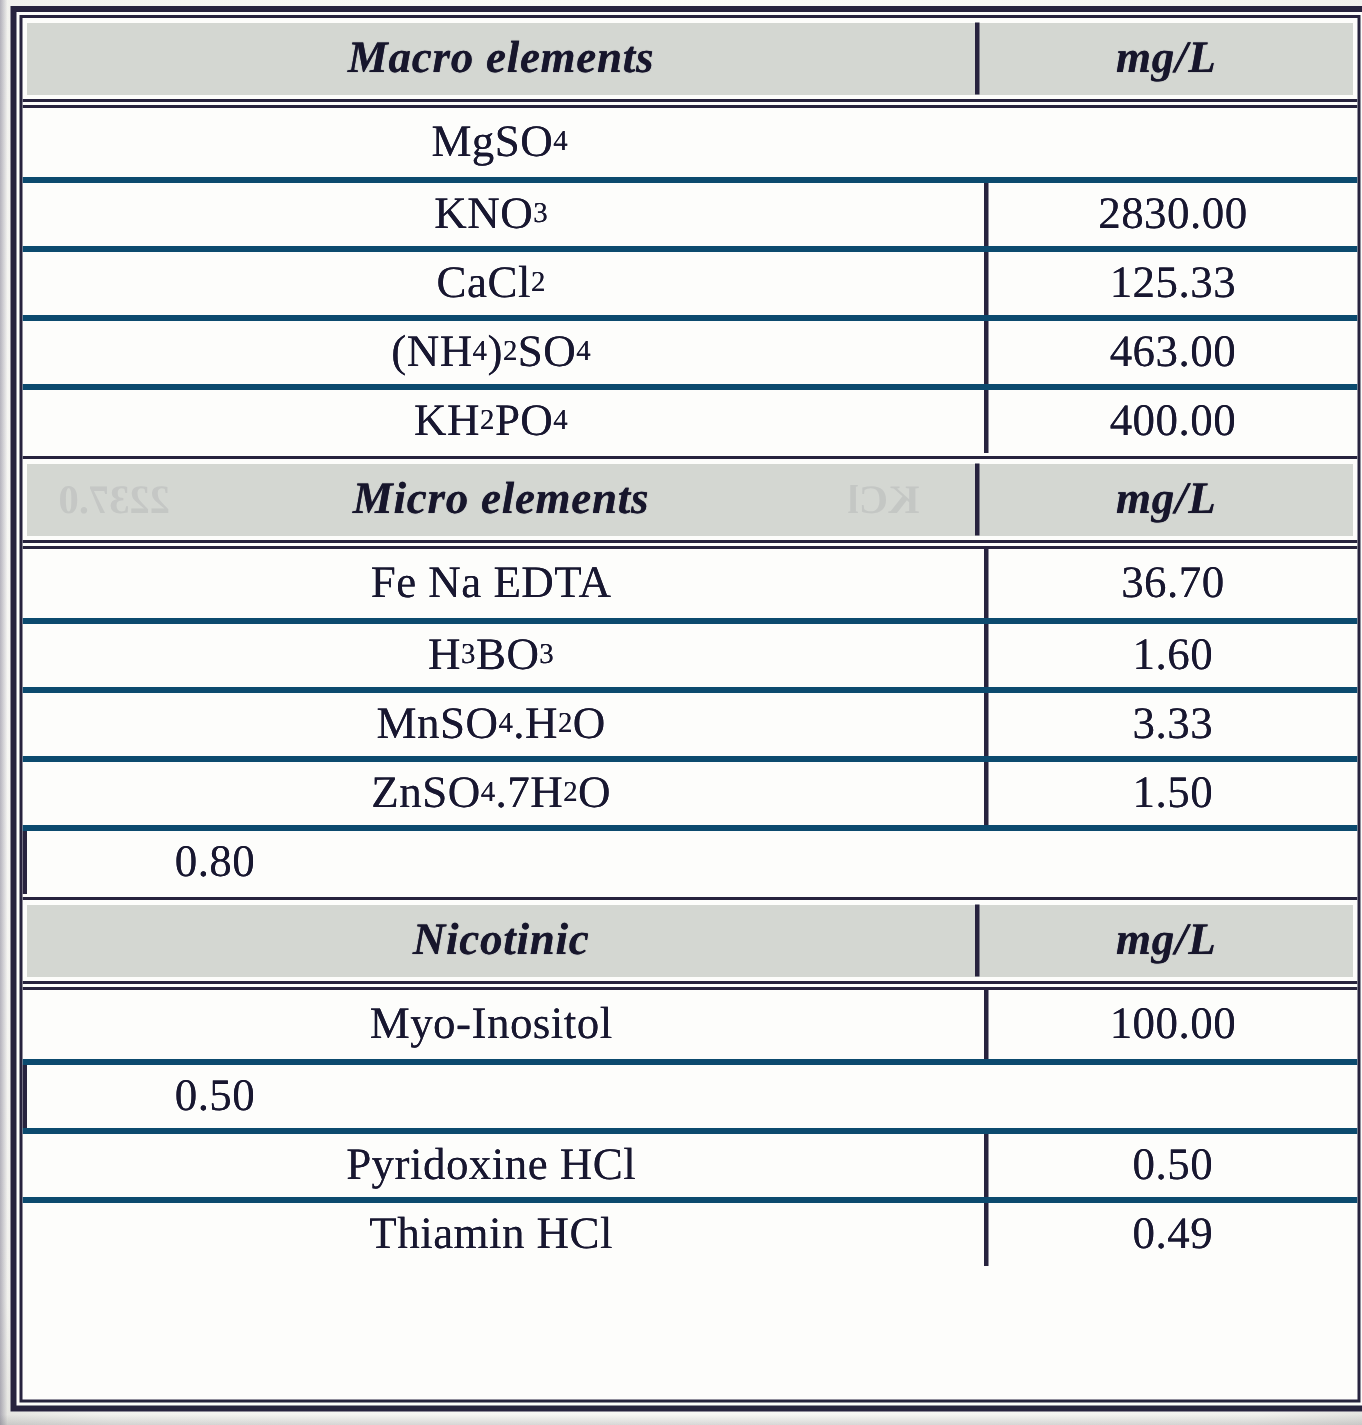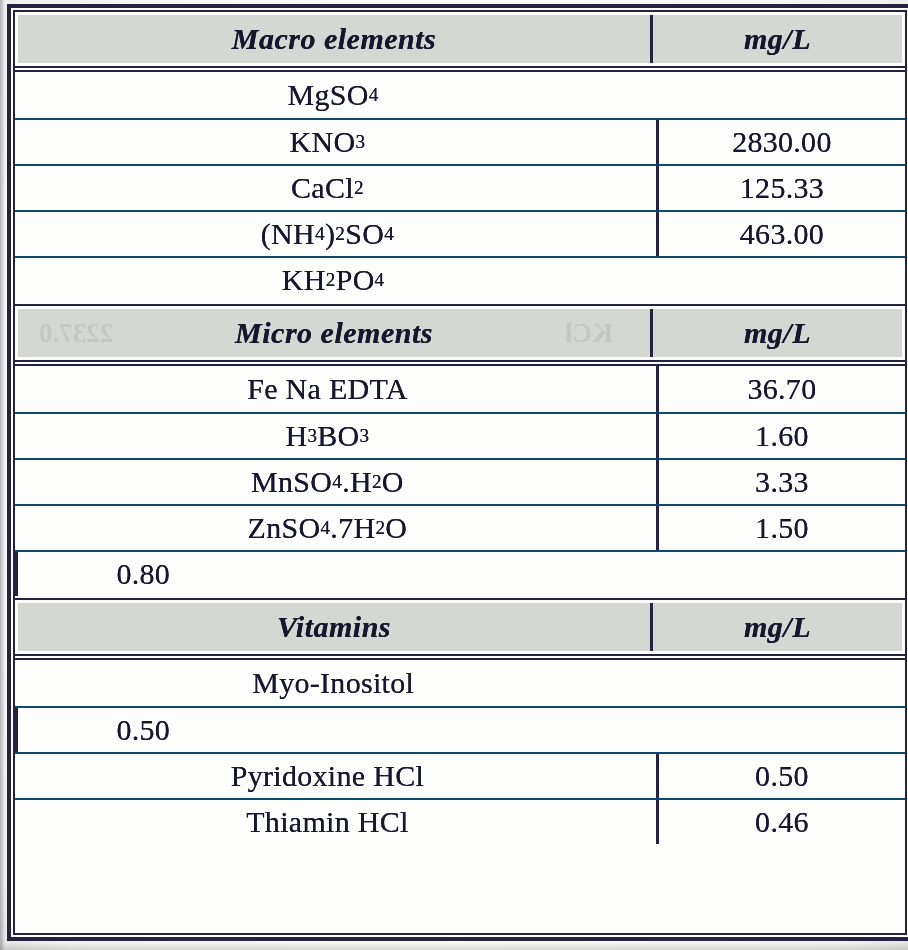--- a/index.html
+++ b/index.html
@@ -70,21 +70,21 @@
     display: flex;
     flex-direction: column;
   }
   .row {
     box-sizing: border-box;
     height: 46px;
     display: flex;
     gap: 16px;
   }
   .sec-body .row + .row {
-    border-top: 2px solid #0c4a6e;
+    border-top: 4px solid #0c4a6e;
   }
   .cell {
     box-sizing: border-box;
     display: flex;
     align-items: center;
     justify-content: center;
     text-align: center;
   }
   .name-col { width: 71.5%; }
   .unit-col {
@@ -157,20 +157,21 @@
             <div class="row">
         <div class="cell name-col body-text">CaCl<sub>2</sub></div>
         <div class="cell unit-col body-text">125.33</div>
       </div>
             <div class="row">
         <div class="cell name-col body-text">(NH<sub>4</sub>)<sub>2</sub>SO<sub>4</sub></div>
         <div class="cell unit-col body-text">463.00</div>
       </div>
             <div class="row">
         <div class="cell name-col body-text">KH<sub>2</sub>PO<sub>4</sub></div>
+        <div class="cell unit-col body-text">400.00</div>
       </div>
           </div>
   </div>
 
   <div class="section">
     <div class="sec-header">
       <div class="cell name-col hdr-text">Micro elements</div>
       <div class="cell unit-col hdr-text">mg/L</div>
     <span class="ghost ghost-a">2237.0</span>
             <span class="ghost ghost-b">KCl</span>
@@ -194,36 +195,37 @@
         <div class="cell unit-col body-text">1.50</div>
       </div>
             <div class="row">
         <div class="cell unit-col body-text">0.80</div>
       </div>
           </div>
   </div>
 
   <div class="section">
     <div class="sec-header">
-      <div class="cell name-col hdr-text">Vitamins</div>
+      <div class="cell name-col hdr-text">Nicotinic</div>
       <div class="cell unit-col hdr-text">mg/L</div>
     </div>
     <div class="sec-body">
 
     <div class="row">
         <div class="cell name-col body-text">Myo-Inositol</div>
+        <div class="cell unit-col body-text">100.00</div>
       </div>
             <div class="row">
         <div class="cell unit-col body-text">0.50</div>
       </div>
             <div class="row">
         <div class="cell name-col body-text">Pyridoxine HCl</div>
         <div class="cell unit-col body-text">0.50</div>
       </div>
             <div class="row">
         <div class="cell name-col body-text">Thiamin HCl</div>
-        <div class="cell unit-col body-text">0.46</div>
+        <div class="cell unit-col body-text">0.49</div>
       </div>
           </div>
   </div>
 </div>
   </div>
 </div>
 
 </body></html>

